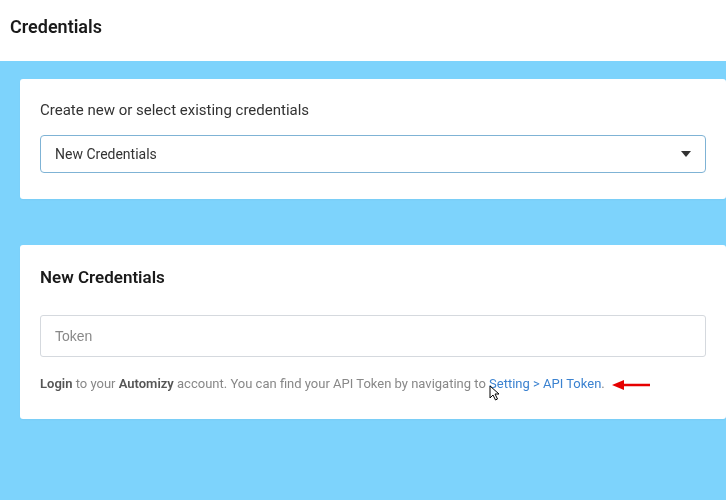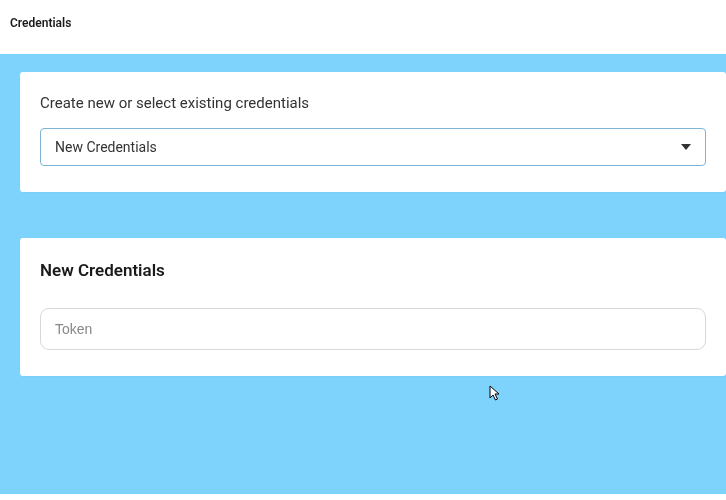--- a/index.html
+++ b/index.html
@@ -9,21 +9,21 @@
     }
     body {
       font-family: -apple-system, BlinkMacSystemFont, "Segoe UI", Roboto, Helvetica, Arial, sans-serif;
       background: #ffffff;
       color: #333;
       width: 726px;
       height: 500px;
       overflow: hidden;
     }
     .page-title {
-      font-size: 12px;
+      font-size: 18px;
       font-weight: 600;
       padding: 16px 10px 24px 10px;
       color: #1a1a1a;
     }
     .gray-area {
       background: #7dd3fc;
       padding-left: 20px;
       padding-top: 18px;
       min-height: 440px;
     }
@@ -65,21 +65,21 @@
     }
     .section-heading {
       font-size: 17px;
       font-weight: 600;
       color: #1a1a1a;
       margin-bottom: 28px;
     }
     .input-box {
       width: 100%;
       border: 1px solid #d5d9de;
-      border-radius: 9px;
+      border-radius: 3px;
       padding: 12px 14px;
       font-size: 14px;
       color: #333;
       background: #fff;
     }
     .input-box::placeholder {
       color: #888;
     }
     .helper-text {
       font-size: 13px;
@@ -120,19 +120,26 @@
       <div class="select-box">
         <span>New Credentials</span>
         <span class="caret"></span>
       </div>
     </div>
   </div>
 
   <div class="card">
     <div class="section-heading">New Credentials</div>
     <input type="text" class="input-box" placeholder="Token" style="">
+    <div class="helper-text">
+      <strong>Login</strong><span> to your </span><strong>Automizy</strong><span> account. You can find your API Token by navigating to </span><a href="#">Setting &gt; API Token</a><span>.</span>
+      <svg class="arrow-annotation" width="38" height="12" viewBox="0 0 38 12">
+        <line x1="38" y1="6" x2="10" y2="6" stroke="#e60000" stroke-width="2.5"></line>
+        <polygon points="0,6 12,1 12,11" fill="#e60000"></polygon>
+      </svg>
+    </div>
   </div>
 
 </div>
 
 <svg class="cursor-pointer" width="14" height="18" viewBox="0 0 14 18">
   <path d="M1 1 L1 13 L4 10 L6.5 15 L8.5 14 L6 9 L10 9 Z" fill="#fff" stroke="#000" stroke-width="1"></path>
 </svg>
 
 </body></html>

